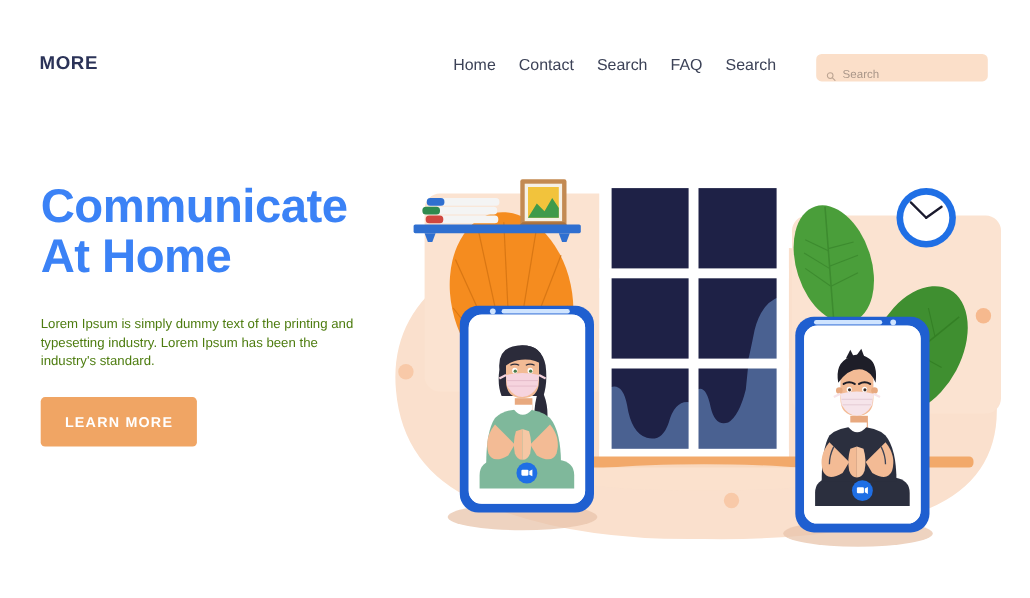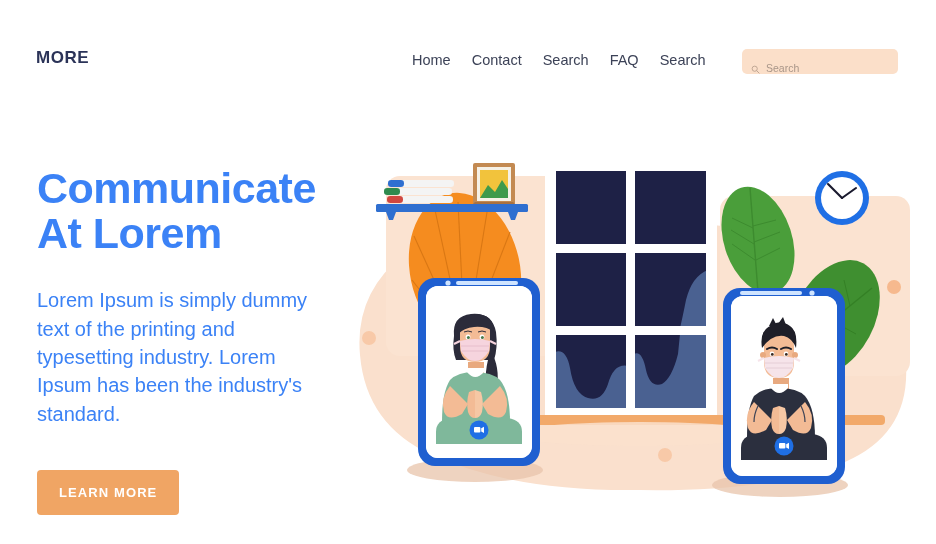--- a/index.html
+++ b/index.html
@@ -45,25 +45,25 @@
   .search-input::placeholder{color:#a99689;}
 
   
   .hero{position:absolute;left:37px;top:166px;width:320px;}
   .hero-title{
     font-size:43px;line-height:1.05;font-weight:bold;color:#3b82f6;
     letter-spacing:-0.5px;margin:0;
   }
   .hero-title .l2{display:block;}
   .hero-body{
-    margin:30px 0 0 0;font-size:20px;line-height:1.42;color:#3b82f6;
+    margin:30px 0 0 0;font-size:12px;line-height:1.42;color:#4d7c0f;
     width:296px;
   }
   .cta{
-    margin-top:42px;display:inline-block;
+    margin-top:24px;display:inline-block;
     background:#f0a564;color:#ffffff;
     font-size:13px;font-weight:bold;letter-spacing:1.1px;
     padding:15px 22px;border:0;border-radius:4px;cursor:pointer;
     font-family:"Liberation Sans",sans-serif;
   }
 
   
   .illus{position:absolute;left:340px;top:140px;width:596px;height:380px;}
   .illus svg{display:block;}
 </style>
@@ -89,21 +89,21 @@
         <circle cx="6.6" cy="6.6" r="4.6" fill="none" stroke="#8a7565" stroke-width="1.7"></circle>
         <line x1="10.2" y1="10.2" x2="14.4" y2="14.4" stroke="#8a7565" stroke-width="1.7" stroke-linecap="round"></line>
       </svg>
       <input class="search-input" type="text" placeholder="Search" style="">
     </div>
   </div>
 
   <div class="hero">
     <h1 class="hero-title">
       <span>Communicate</span>
-      <span class="l2">At Lorem</span>
+      <span class="l2">At Home</span>
     </h1>
     <p class="hero-body">Lorem Ipsum is simply dummy text of the printing and typesetting industry. Lorem Ipsum has been the industry's standard.</p>
     <button class="cta">LEARN MORE</button>
   </div>
 
   <div class="illus">
     <svg width="596" height="380" viewBox="0 0 596 380">
 
       <g>
         <path d="M70 110 Q14 150 20 215 Q26 285 92 315 Q175 352 300 350 Q430 352 505 322 Q570 294 566 225 Q562 150 500 118 Q420 80 300 82 Q150 82 70 110 Z" fill="#fae0cd"></path>

